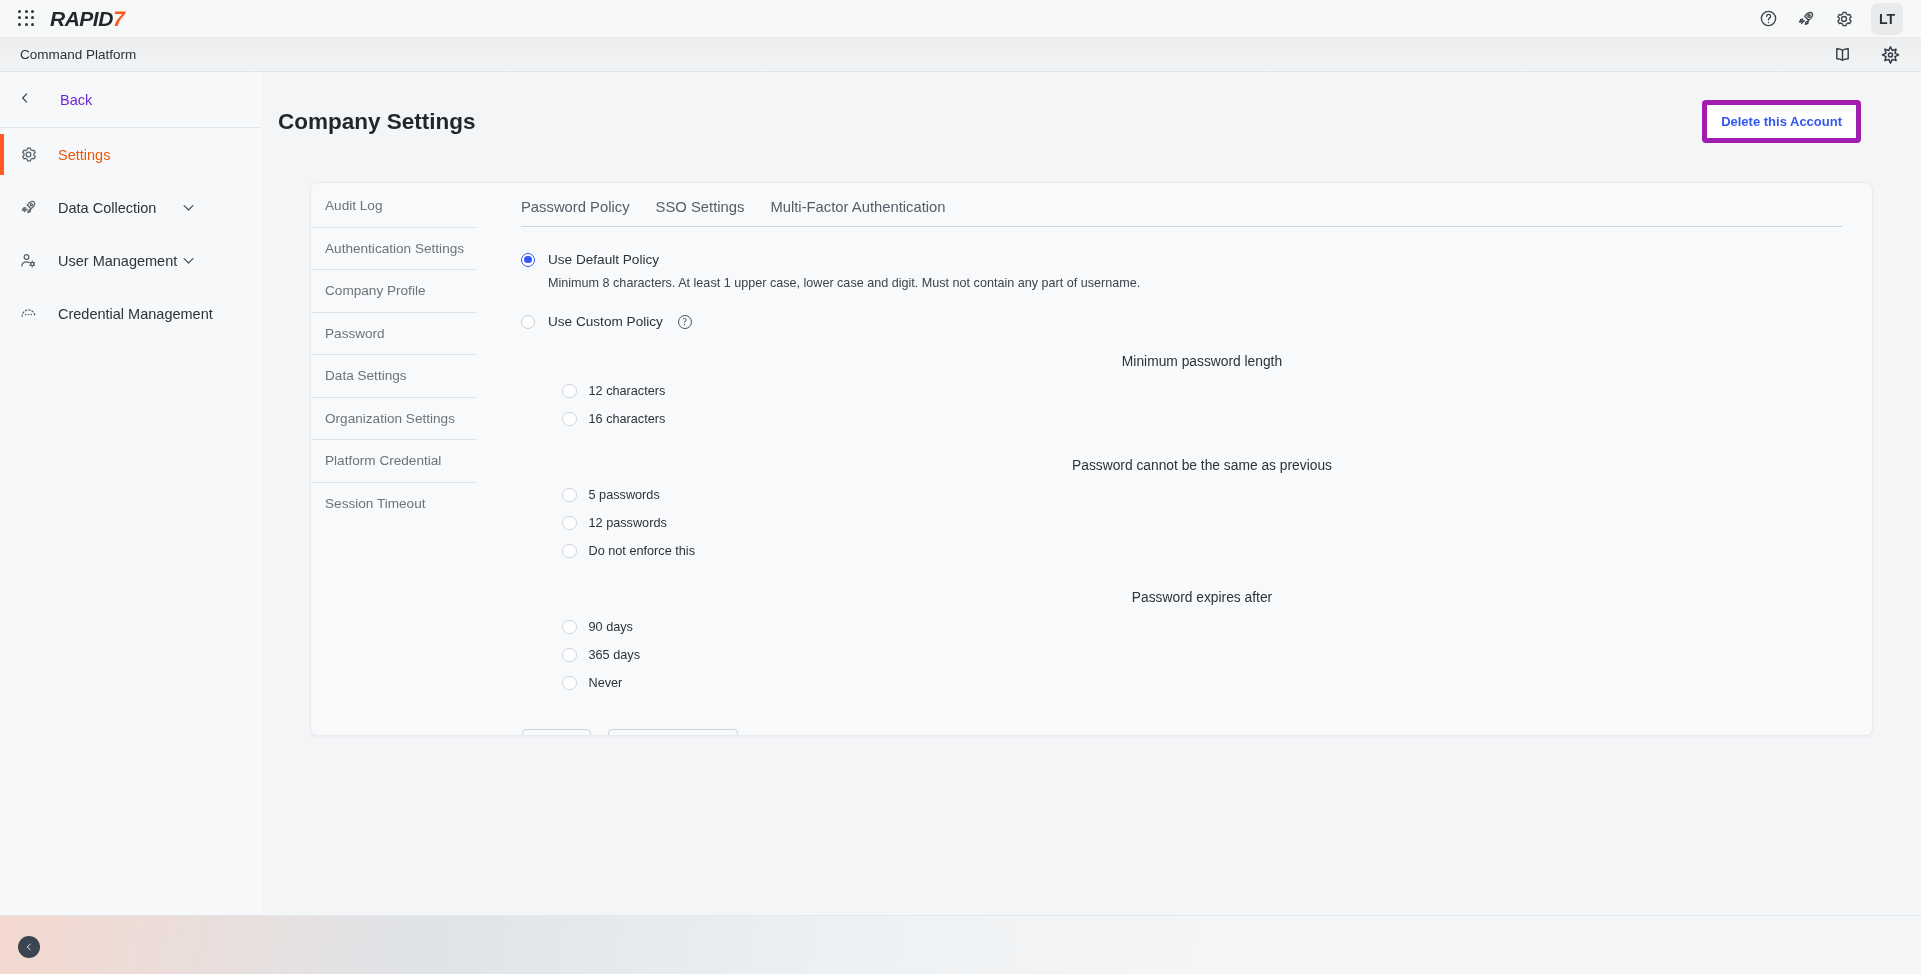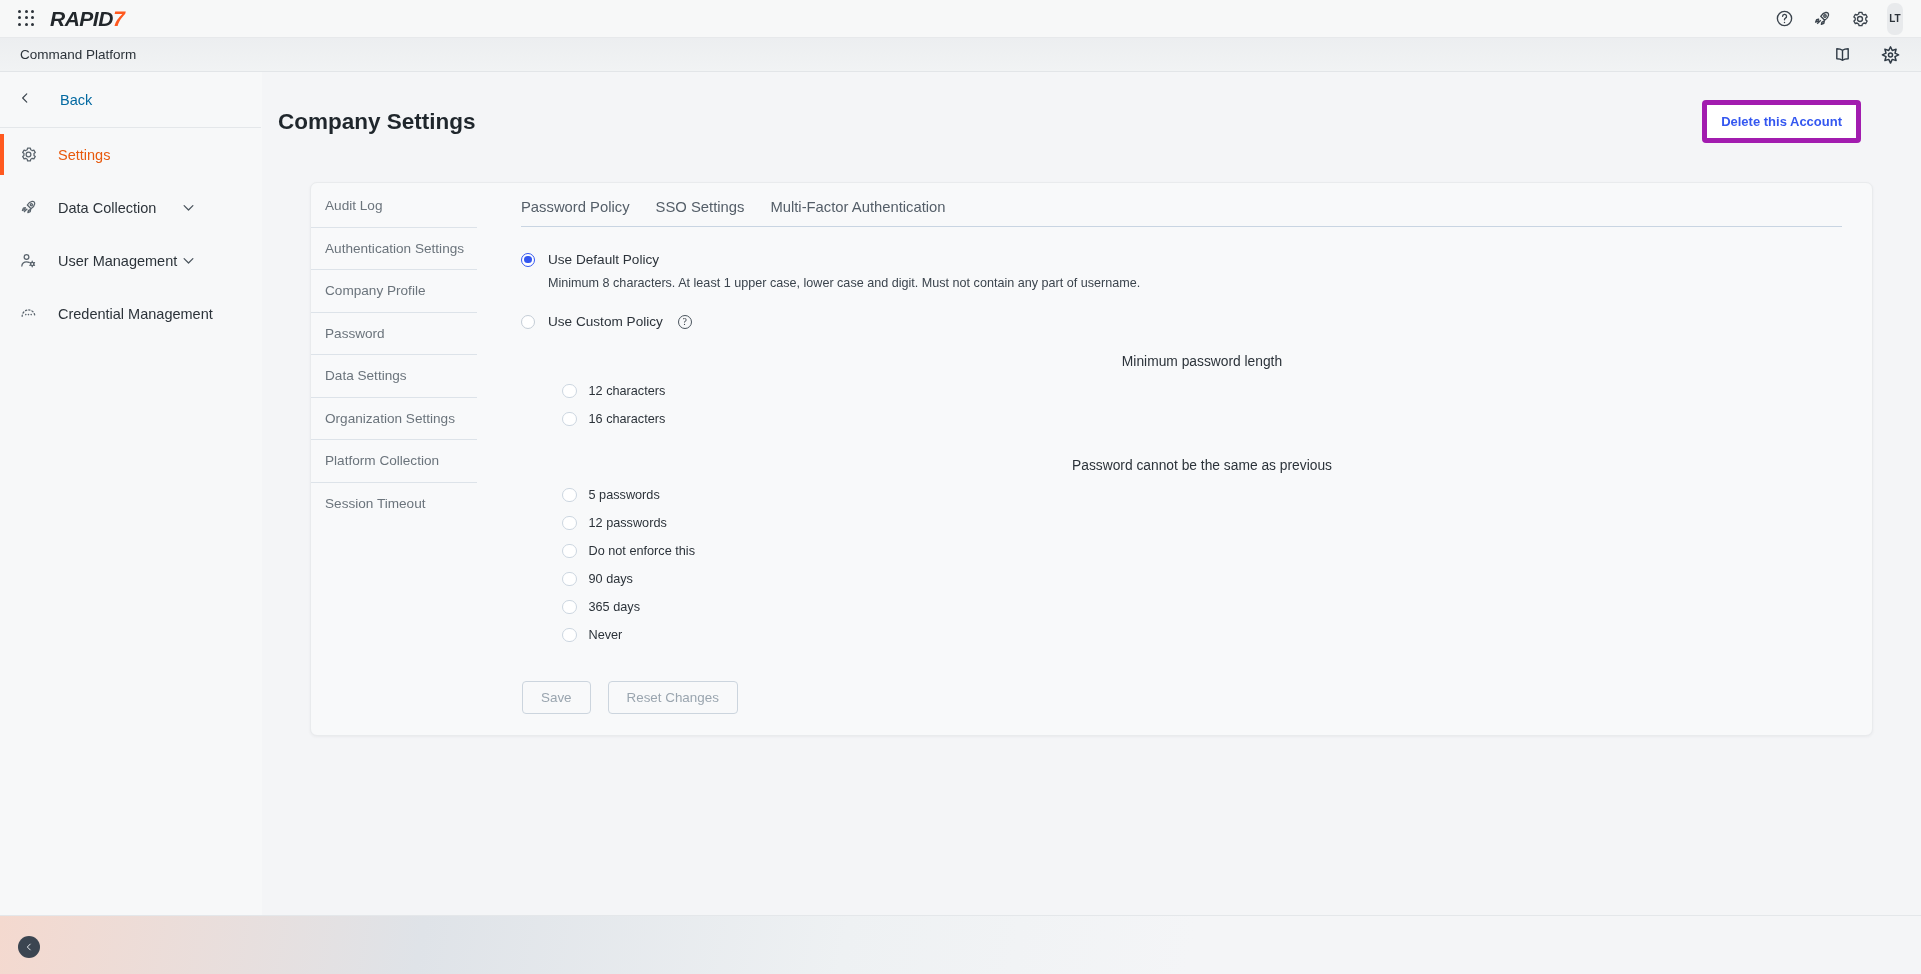--- a/index.html
+++ b/index.html
@@ -25,22 +25,22 @@
   .logo { font-size: 21px; font-weight: 700; font-style: italic;
     letter-spacing: -0.5px; color: #22272b; display: flex; align-items: center; }
   .logo .seven {
     color: #ff591f; font-style: italic; font-weight: 700;
     display: inline-block; transform: skewX(-2deg);
   }
   .brandbar-right { margin-left: auto; display: flex; align-items: center; gap: 16px; }
   .ic { width: 22px; height: 22px; display: flex; align-items: center; justify-content: center;
         color: #3b444d; cursor: pointer; }
   .avatar {
-    background: #e8eaec; color: #2c333a; font-size: 10px; font-weight: 700;
-    width: 16px; height: 32px; border-radius: 7px;
+    background: #e8eaec; color: #2c333a; font-size: 14px; font-weight: 700;
+    width: 32px; height: 32px; border-radius: 7px;
     display: flex; align-items: center; justify-content: center; cursor: pointer;
   }
 
   
   .platbar {
     height: 34px; background: linear-gradient(180deg,#eceef0 0%, #f1f3f4 100%);
     display: flex; align-items: center; padding: 0 20px;
     border-bottom: 1px solid #e2e5e8;
   }
   .platbar .title { font-size: 13.5px; color: #2c333a; }
@@ -49,21 +49,21 @@
   
   .shell { display: flex; height: calc(974px - 38px - 34px); position: relative; }
 
   
   .sidebar { width: 262px; background: #f7f8f9; flex: 0 0 262px; position: relative; }
   .back-row {
     display: flex; align-items: center; height: 56px; padding-left: 18px;
     cursor: pointer; border-bottom: 1px solid #e4e7ea; margin-right: 1px;
   }
   .back-row .chev { width: 22px; color: #3b444d; font-size: 17px; }
-  .back-row .lbl { font-size: 14.5px; color: #0369a1; margin-left: 20px; }
+  .back-row .lbl { font-size: 14.5px; color: #6d28d9; margin-left: 20px; }
   .nav-item {
     display: flex; align-items: center; height: 53px; padding-left: 16px;
     cursor: pointer; position: relative; color: #2c333a; font-size: 14.5px;
   }
   .nav-item .nico { width: 24px; display: flex; align-items: center; justify-content: center; color: #5a646d; }
   .nav-item .nlbl { margin-left: 18px; }
   .nav-item .caret { margin-left: auto; margin-right: 66px; color: #4a545d; display: flex; }
   .nav-item.active::before {
     content: ""; position: absolute; left: 0; top: 6px; bottom: 6px; width: 4px; background: #ff591f;
   }
@@ -285,21 +285,21 @@
 
     <section class="card">
 
       <div class="settings-list">
         <div class="sli">Audit Log</div>
         <div class="sli">Authentication Settings</div>
         <div class="sli">Company Profile</div>
         <div class="sli">Password</div>
         <div class="sli">Data Settings</div>
         <div class="sli">Organization Settings</div>
-        <div class="sli">Platform Collection</div>
+        <div class="sli">Platform Credential</div>
         <div class="sli">Session Timeout</div>
       </div>
 
       <div class="panel">
         <div class="tabs">
           <div class="tab">Password Policy</div>
           <div class="tab">SSO Settings</div>
           <div class="tab">Multi-Factor Authentication</div>
         </div>
 
@@ -339,20 +339,21 @@
               <span class="radio"></span>
               <span class="radio-lbl">12 passwords</span>
             </div>
             <div class="sub-row">
               <span class="radio"></span>
               <span class="radio-lbl">Do not enforce this</span>
             </div>
           </div>
 
           <div class="group">
+            <div class="group-title">Password expires after</div>
             <div class="sub-row">
               <span class="radio"></span>
               <span class="radio-lbl">90 days</span>
             </div>
             <div class="sub-row">
               <span class="radio"></span>
               <span class="radio-lbl">365 days</span>
             </div>
             <div class="sub-row">
               <span class="radio"></span>

